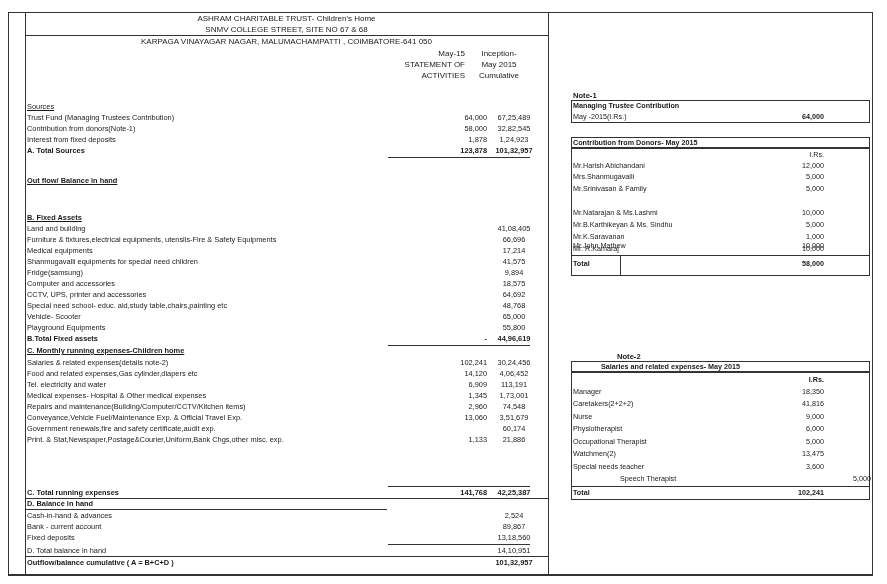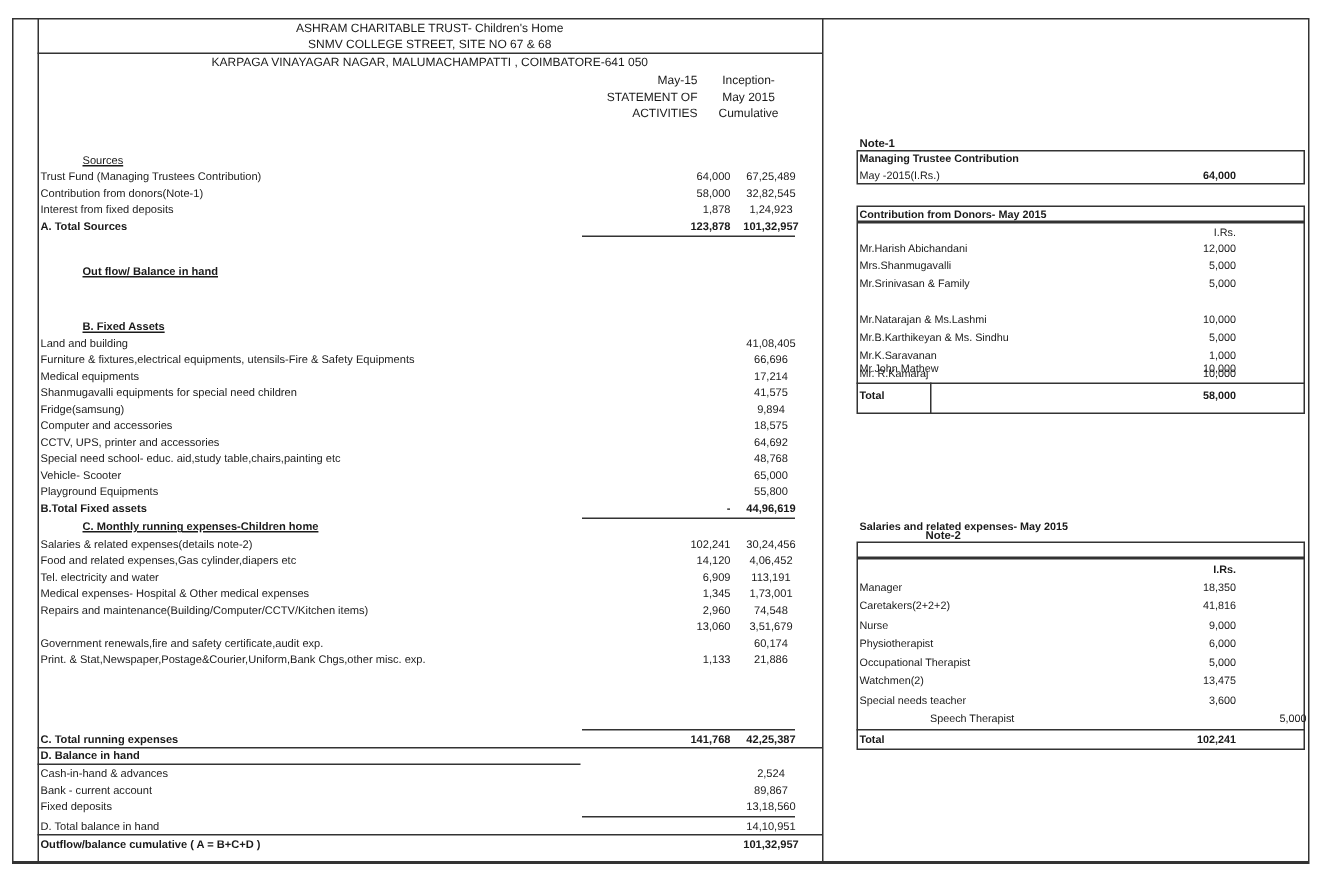--- a/index.html
+++ b/index.html
@@ -10,21 +10,21 @@
   .frame-inner-left { left:25px; top:12px; width:1px; height:564px; background:#333; }
   .divider { left:548px; top:12px; width:1px; height:564px; background:#333; }
   .hdr-line { left:25px; top:35px; width:523px; height:1px; background:#333; }
   .hdr { left:25px; width:523px; text-align:center; font-size:8px; }
   .colhdr { font-size:8px; text-align:right; line-height:11px; }
   .row { position:absolute; left:27px; width:519px; height:11px; font-size:7.4px; line-height:11px; }
   .row .lbl { position:absolute; left:0; white-space:nowrap; }
   .row .v1 { position:absolute; right:59px; width:70px; text-align:right; }
   .row .v2 { position:absolute; right:0; width:60px; text-align:center; padding-right:4px; box-sizing:border-box; }
   .b { font-weight:bold; }
-  .u { text-decoration:underline;padding-left:28px; }
+  .u { text-decoration:underline; }
   .hline { position:absolute; height:1px; background:#333; }
   .note-title { position:absolute; font-size:7.6px; font-weight:bold; }
   .nbox { position:absolute; left:571px; width:299px; border:1px solid #333; box-sizing:border-box; }
   .nrow { position:absolute; left:573px; width:281px; height:10px; font-size:7.2px; line-height:10px; }
   .nrow .lbl { position:absolute; left:0; white-space:nowrap; }
   .nrow .val { position:absolute; right:30px; text-align:right; }
 </style>
 </head>
 <body>
 
@@ -149,20 +149,21 @@
     <span class="lbl">Medical expenses- Hospital &amp; Other medical expenses</span>
     <span class="v1">1,345</span>
     <span class="v2">1,73,001</span>
   </div>
 <div class="row" style="top:401px;">
     <span class="lbl">Repairs and maintenance(Building/Computer/CCTV/Kitchen items)</span>
     <span class="v1">2,960</span>
     <span class="v2">74,548</span>
   </div>
 <div class="row" style="top:412px;">
+    <span class="lbl">Conveyance,Vehicle Fuel/Maintenance Exp. &amp; Official Travel Exp.</span>
     <span class="v1">13,060</span>
     <span class="v2">3,51,679</span>
   </div>
 <div class="row" style="top:423px;">
     <span class="lbl">Government renewals,fire and safety certificate,audit exp.</span>
     <span class="v1"></span>
     <span class="v2">60,174</span>
   </div>
 <div class="row" style="top:434px;">
     <span class="lbl">Print. &amp; Stat,Newspaper,Postage&amp;Courier,Uniform,Bank Chgs,other misc. exp.</span>
@@ -257,21 +258,21 @@
   </div>
 <div class="hline" style="left:571px;top:255px;width:299px;"></div>
 <div class="hline" style="left:620px;top:255px;width:1px;height:21px;"></div>
 <div class="nrow b" style="top:259px;">
     <span class="lbl">Total</span>
     <span class="val">58,000</span>
   </div>
 
 <div class="note-title" style="left:573px;top:352px;padding-left:44px;">Note-2</div>
 <div class="nbox" style="top:361px;height:11px;"></div>
-<div class="nrow b" style="top:346px;">
+<div class="nrow b" style="top:362px;margin-left:28px;">
     <span class="lbl">Salaries and related expenses- May 2015</span>
   </div>
 <div class="nbox" style="top:372px;height:128px;"></div>
 <div class="nrow b" style="top:375px;">
     <span class="val">I.Rs.</span>
   </div>
 <div class="nrow" style="top:387px;">
     <span class="lbl">Manager</span>
     <span class="val">18,350</span>
   </div>

